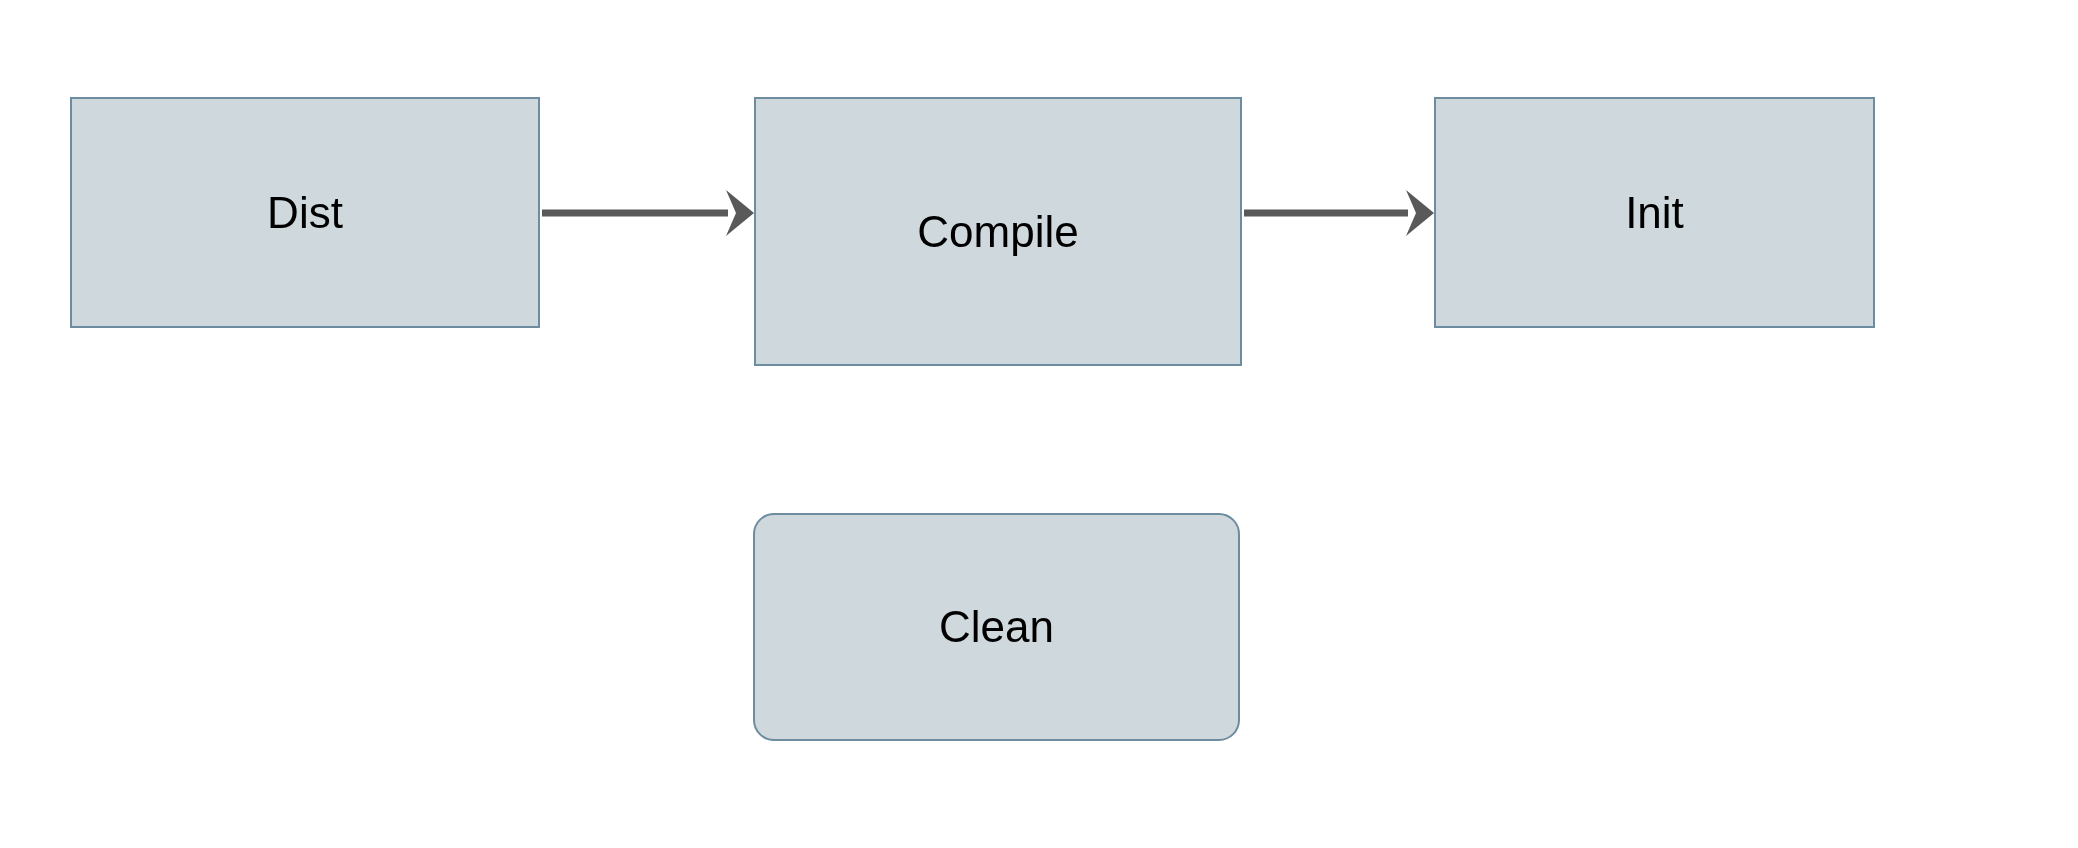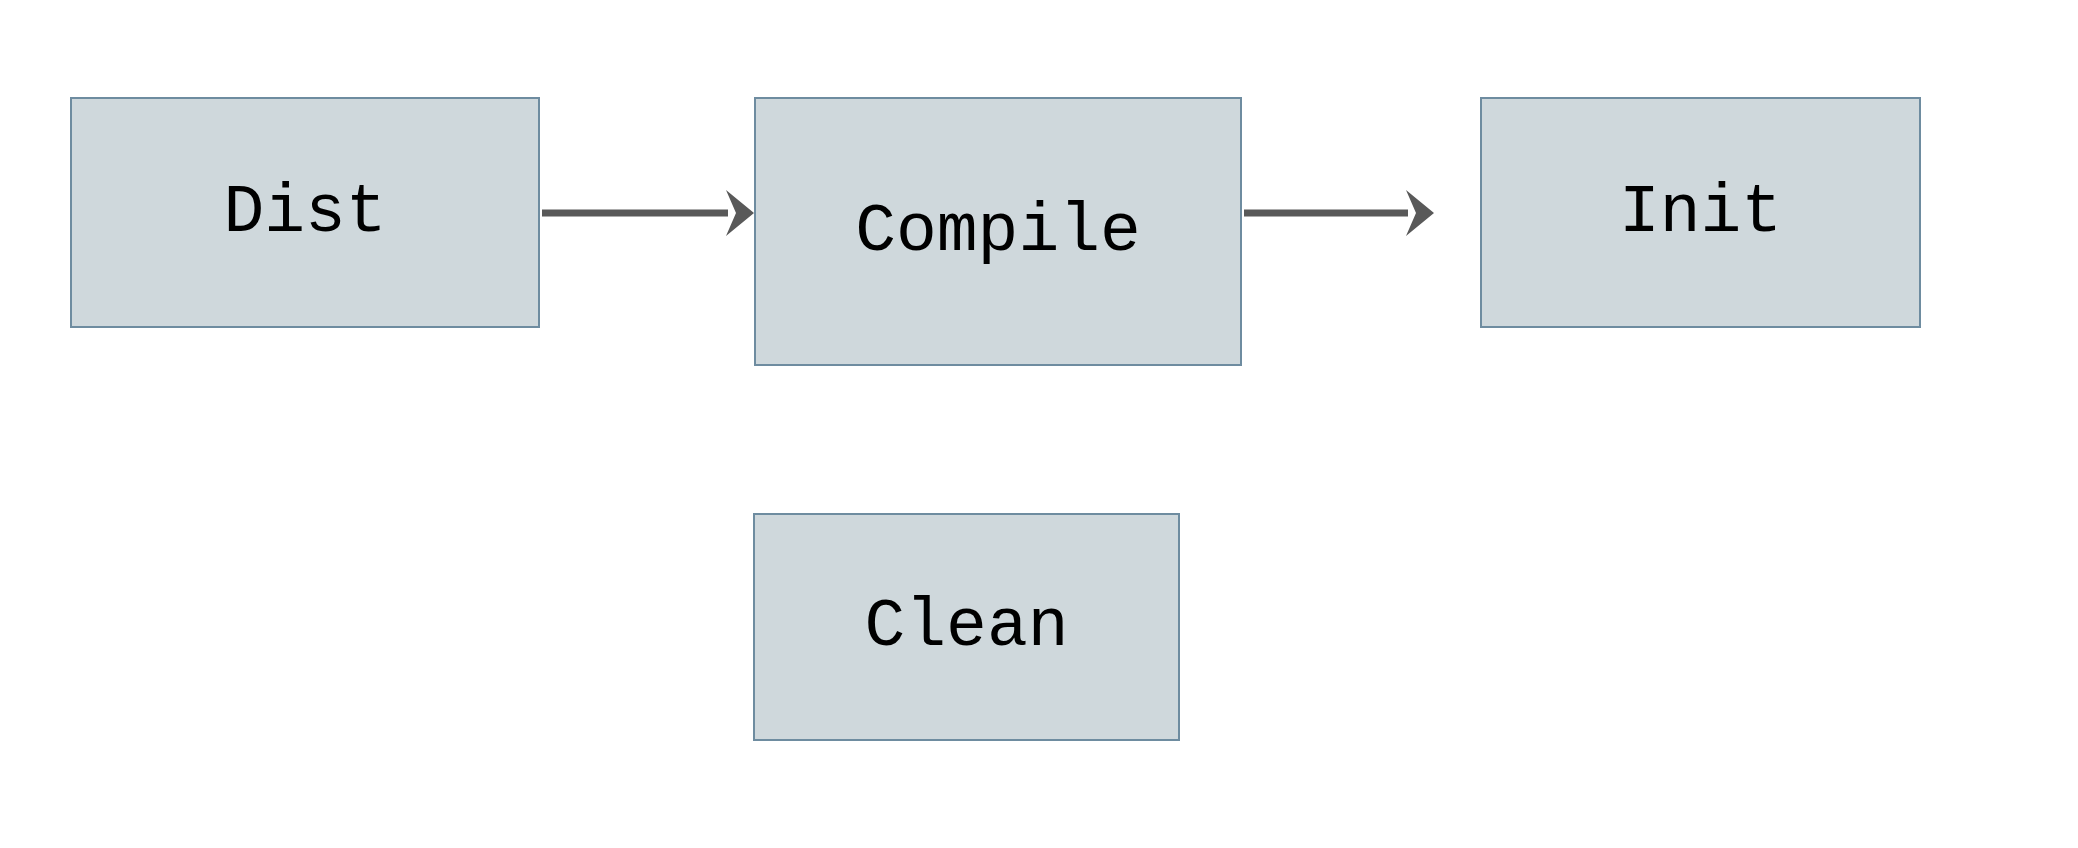--- a/index.html
+++ b/index.html
@@ -21,34 +21,34 @@
   .node {
     position: absolute;
     box-sizing: border-box;
     background: #cfd8dc;
     border: 2px solid #6e8ca0;
     display: flex;
     align-items: center;
     justify-content: center;
   }
   .node-label {
-    font-family: Liberation Mono, monospace;
-    font-size: 68px;
+    font-family: Liberation Sans, sans-serif;
+    font-size: 44px;
     font-weight: 400;
     color: #000000;
     line-height: 1;
     letter-spacing: 0px;
     white-space: nowrap;
     user-select: none;
   }
   
   #node-dist    { left: 70px;   top: 97px;  width: 470px; height: 231px; }
   #node-compile { left: 754px;  top: 97px;  width: 488px; height: 269px; }
-  #node-init    { left: 1480px; top: 97px;  width: 441px; height: 231px; }
-  #node-clean   { left: 753px;  top: 513px; width: 427px; height: 228px; }
+  #node-init    { left: 1434px; top: 97px;  width: 441px; height: 231px; }
+  #node-clean   { left: 753px;  top: 513px; width: 487px; height: 228px; border-radius: 21px; }
 
   .edge-layer {
     position: absolute;
     left: 0;
     top: 0;
     width: 2078px;
     height: 848px;
     pointer-events: none;
   }
   .edge-layer svg {

